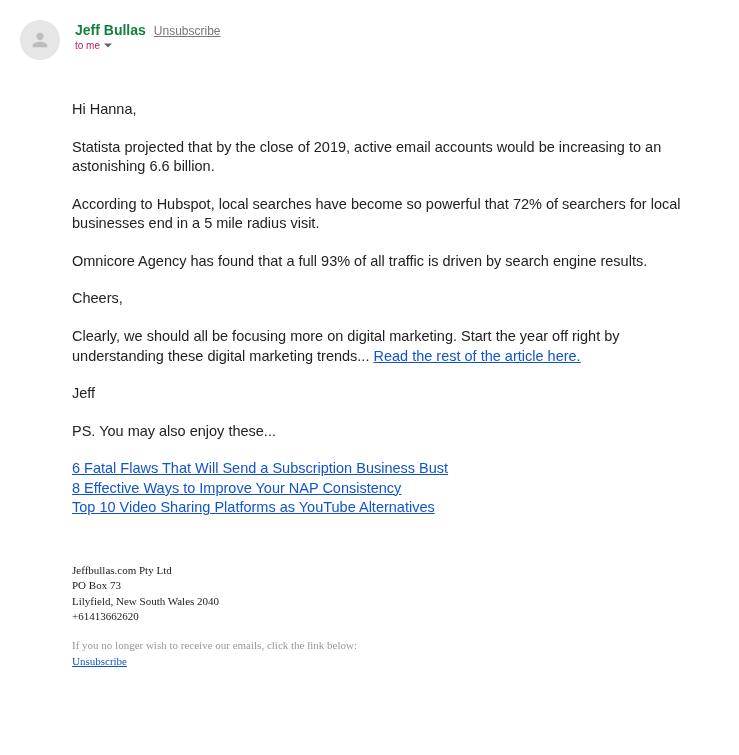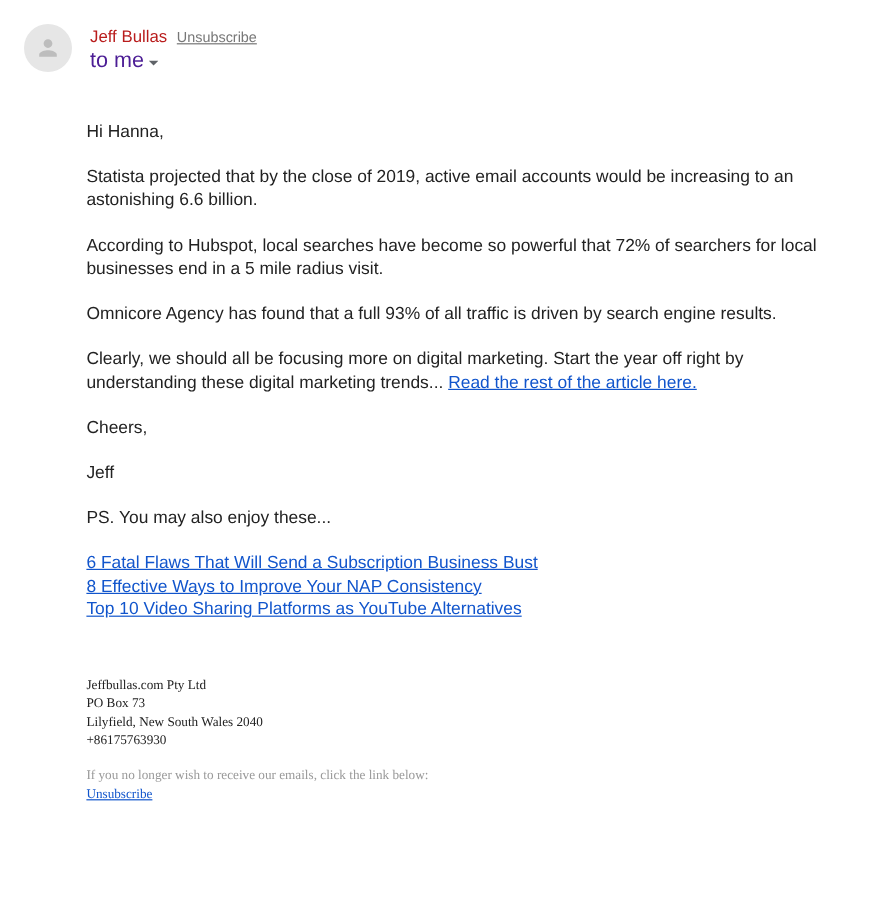--- a/index.html
+++ b/index.html
@@ -23,23 +23,23 @@
       border-radius: 50%;
       background: #e6e6e6;
       display: flex;
       align-items: center;
       justify-content: center;
       flex-shrink: 0;
     }
     .avatar svg { width: 22px; height: 22px; fill: #bdbdbd; }
     .header-info { padding-top: 2px; }
     .sender-line { display: flex; align-items: baseline; gap: 8px; }
-    .sender-name { font-weight: normal; font-size: 14px; color: #b91c1c; }
+    .sender-name { font-weight: bold; font-size: 14px; color: #15803d; }
     .unsub-link { font-size: 12px; color: #777; text-decoration: underline; cursor: pointer; }
-    .to-line { display: flex; align-items: center; gap: 2px; margin-top: 2px; font-size: 18px; color: #4c1d95; }
+    .to-line { display: flex; align-items: center; gap: 2px; margin-top: 2px; font-size: 10px; color: #be185d; }
     .dropdown-arrow { display: inline-block; margin-left: 2px; }
     .body-content {
       margin-left: 52px;
       margin-right: 30px;
       font-size: 14.5px;
       line-height: 1.35;
       color: #222;
     }
     .body-content p { margin-bottom: 18px; }
     .link { color: #1155cc; text-decoration: underline; cursor: pointer; }
@@ -78,31 +78,31 @@
       </span>
     </div>
   </div>
 </div>
 
 <div class="body-content">
   <p>Hi Hanna,</p>
   <p>Statista projected that by the close of 2019, active email accounts would be increasing to an astonishing 6.6 billion.</p>
   <p>According to Hubspot, local searches have become so powerful that 72% of searchers for local businesses end in a 5 mile radius visit.</p>
   <p>Omnicore Agency has found that a full 93% of all traffic is driven by search engine results.</p>
+  <p>Cheers,</p>
   <p><span>Clearly, we should all be focusing more on digital marketing. Start the year off right by understanding these digital marketing trends... </span><a class="link">Read the rest of the article here.</a></p>
-  <p>Cheers,</p>
   <p>Jeff</p>
   <p>PS. You may also enjoy these...</p>
   <div class="ps-links">
     <a class="link">6 Fatal Flaws That Will Send a Subscription Business Bust</a>
     <a class="link">8 Effective Ways to Improve Your NAP Consistency</a>
     <a class="link">Top 10 Video Sharing Platforms as YouTube Alternatives</a>
   </div>
 
   <div class="footer">
     <span class="footer-line">Jeffbullas.com Pty Ltd</span>
     <span class="footer-line">PO Box 73</span>
     <span class="footer-line">Lilyfield, New South Wales 2040</span>
-    <span class="footer-line">+86175763930</span>
+    <span class="footer-line">+61413662620</span>
     <div class="footer-note">If you no longer wish to receive our emails, click the link below:</div>
     <a class="footer-unsub">Unsubscribe</a>
   </div>
 </div>
 
 </body></html>

